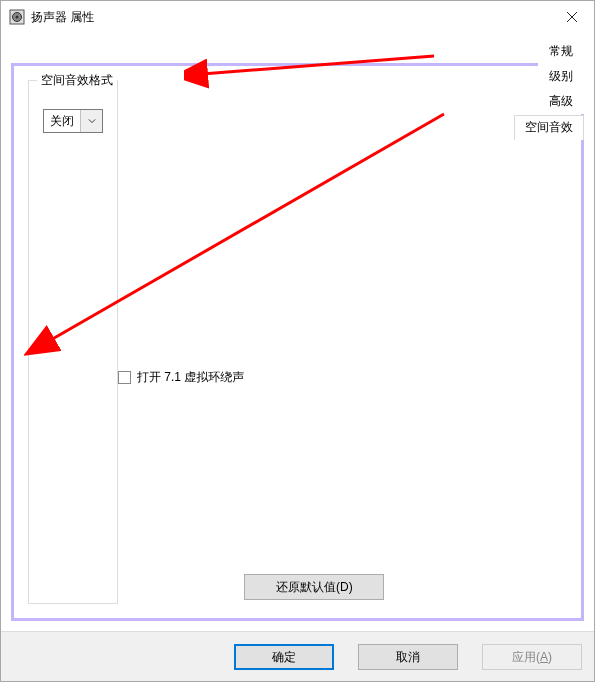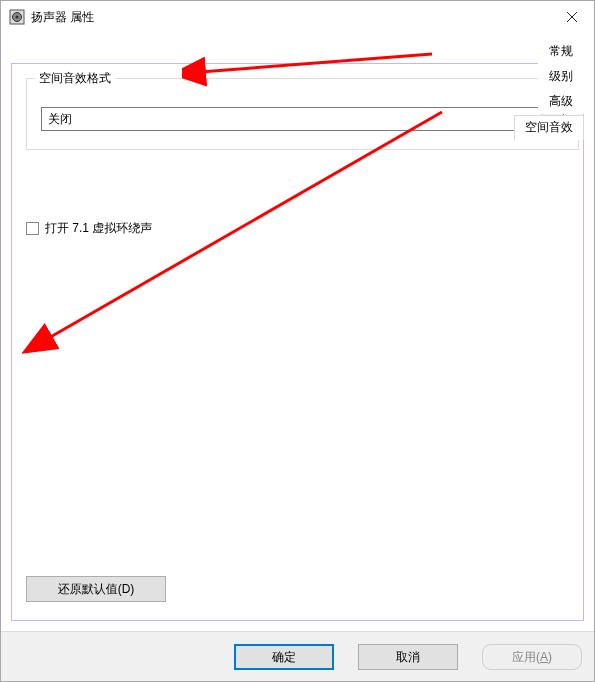--- a/index.html
+++ b/index.html
@@ -67,25 +67,25 @@
   }
   .tab.active {
     border-color: #d9d9d9;
     background: #fff;
     z-index: 3;
     top: 1px;
     text-align: right;
   }
   .tabpage {
     flex: 1;
-    border: 1px solid #c4b5fd;
+    border: 3px solid #c4b5fd;
     padding: 14px 4px 14px 14px;
     position: relative;
     display: flex;
-    flex-direction: column;
+    flex-direction: row;
   }
   .groupbox {
     border: 1px solid #dcdcdc;
     padding: 28px 14px 18px 14px;
     position: relative;
     margin-top: 0;
   }
   .groupbox-title {
     position: absolute;
     top: -9px;
@@ -160,21 +160,20 @@
     border: 1px solid #adadad;
   }
   .btn.primary {
     border: 1px solid #0078d7;
     box-shadow: inset 0 0 0 1px #0078d7;
   }
   .btn.disabled {
     color: #888;
     border-color: #cfcfcf;
     background: #efefef;
-    border-radius: 9px;
   }
   .underline { text-decoration: underline; }
   
   .arrow-svg {
     position: absolute;
     pointer-events: none;
   }
 </style>
 </head>
 <body>

